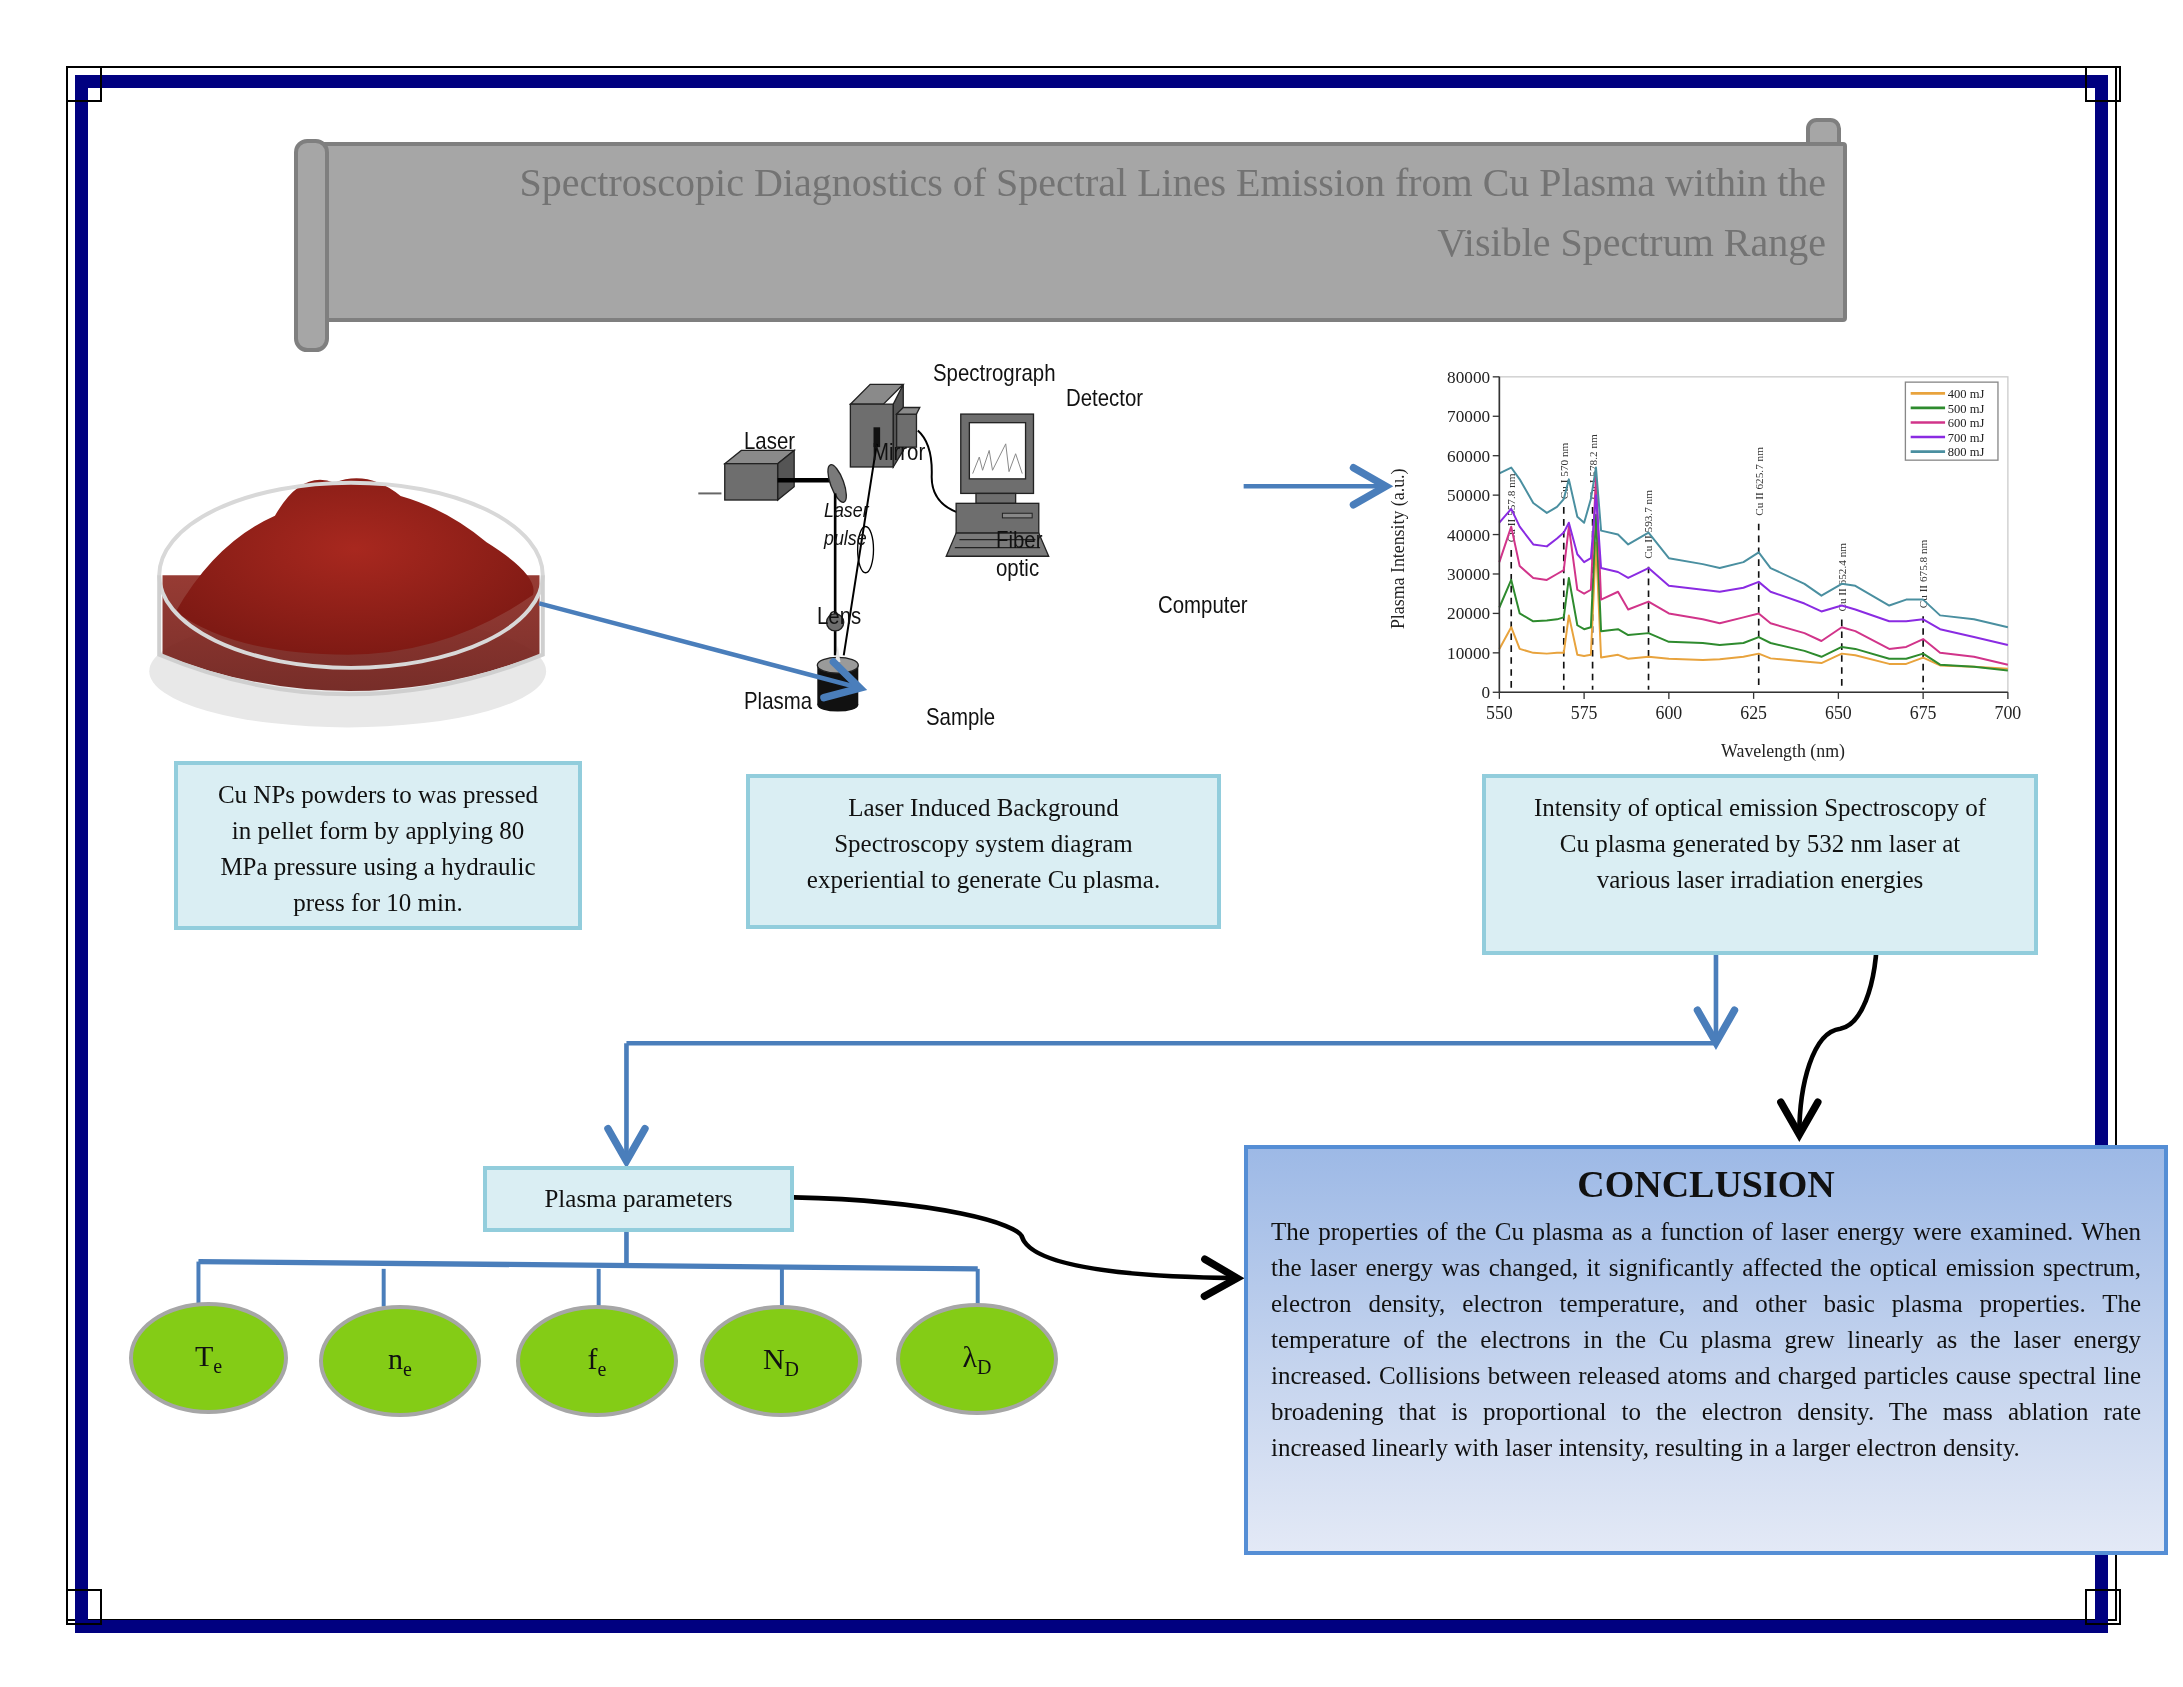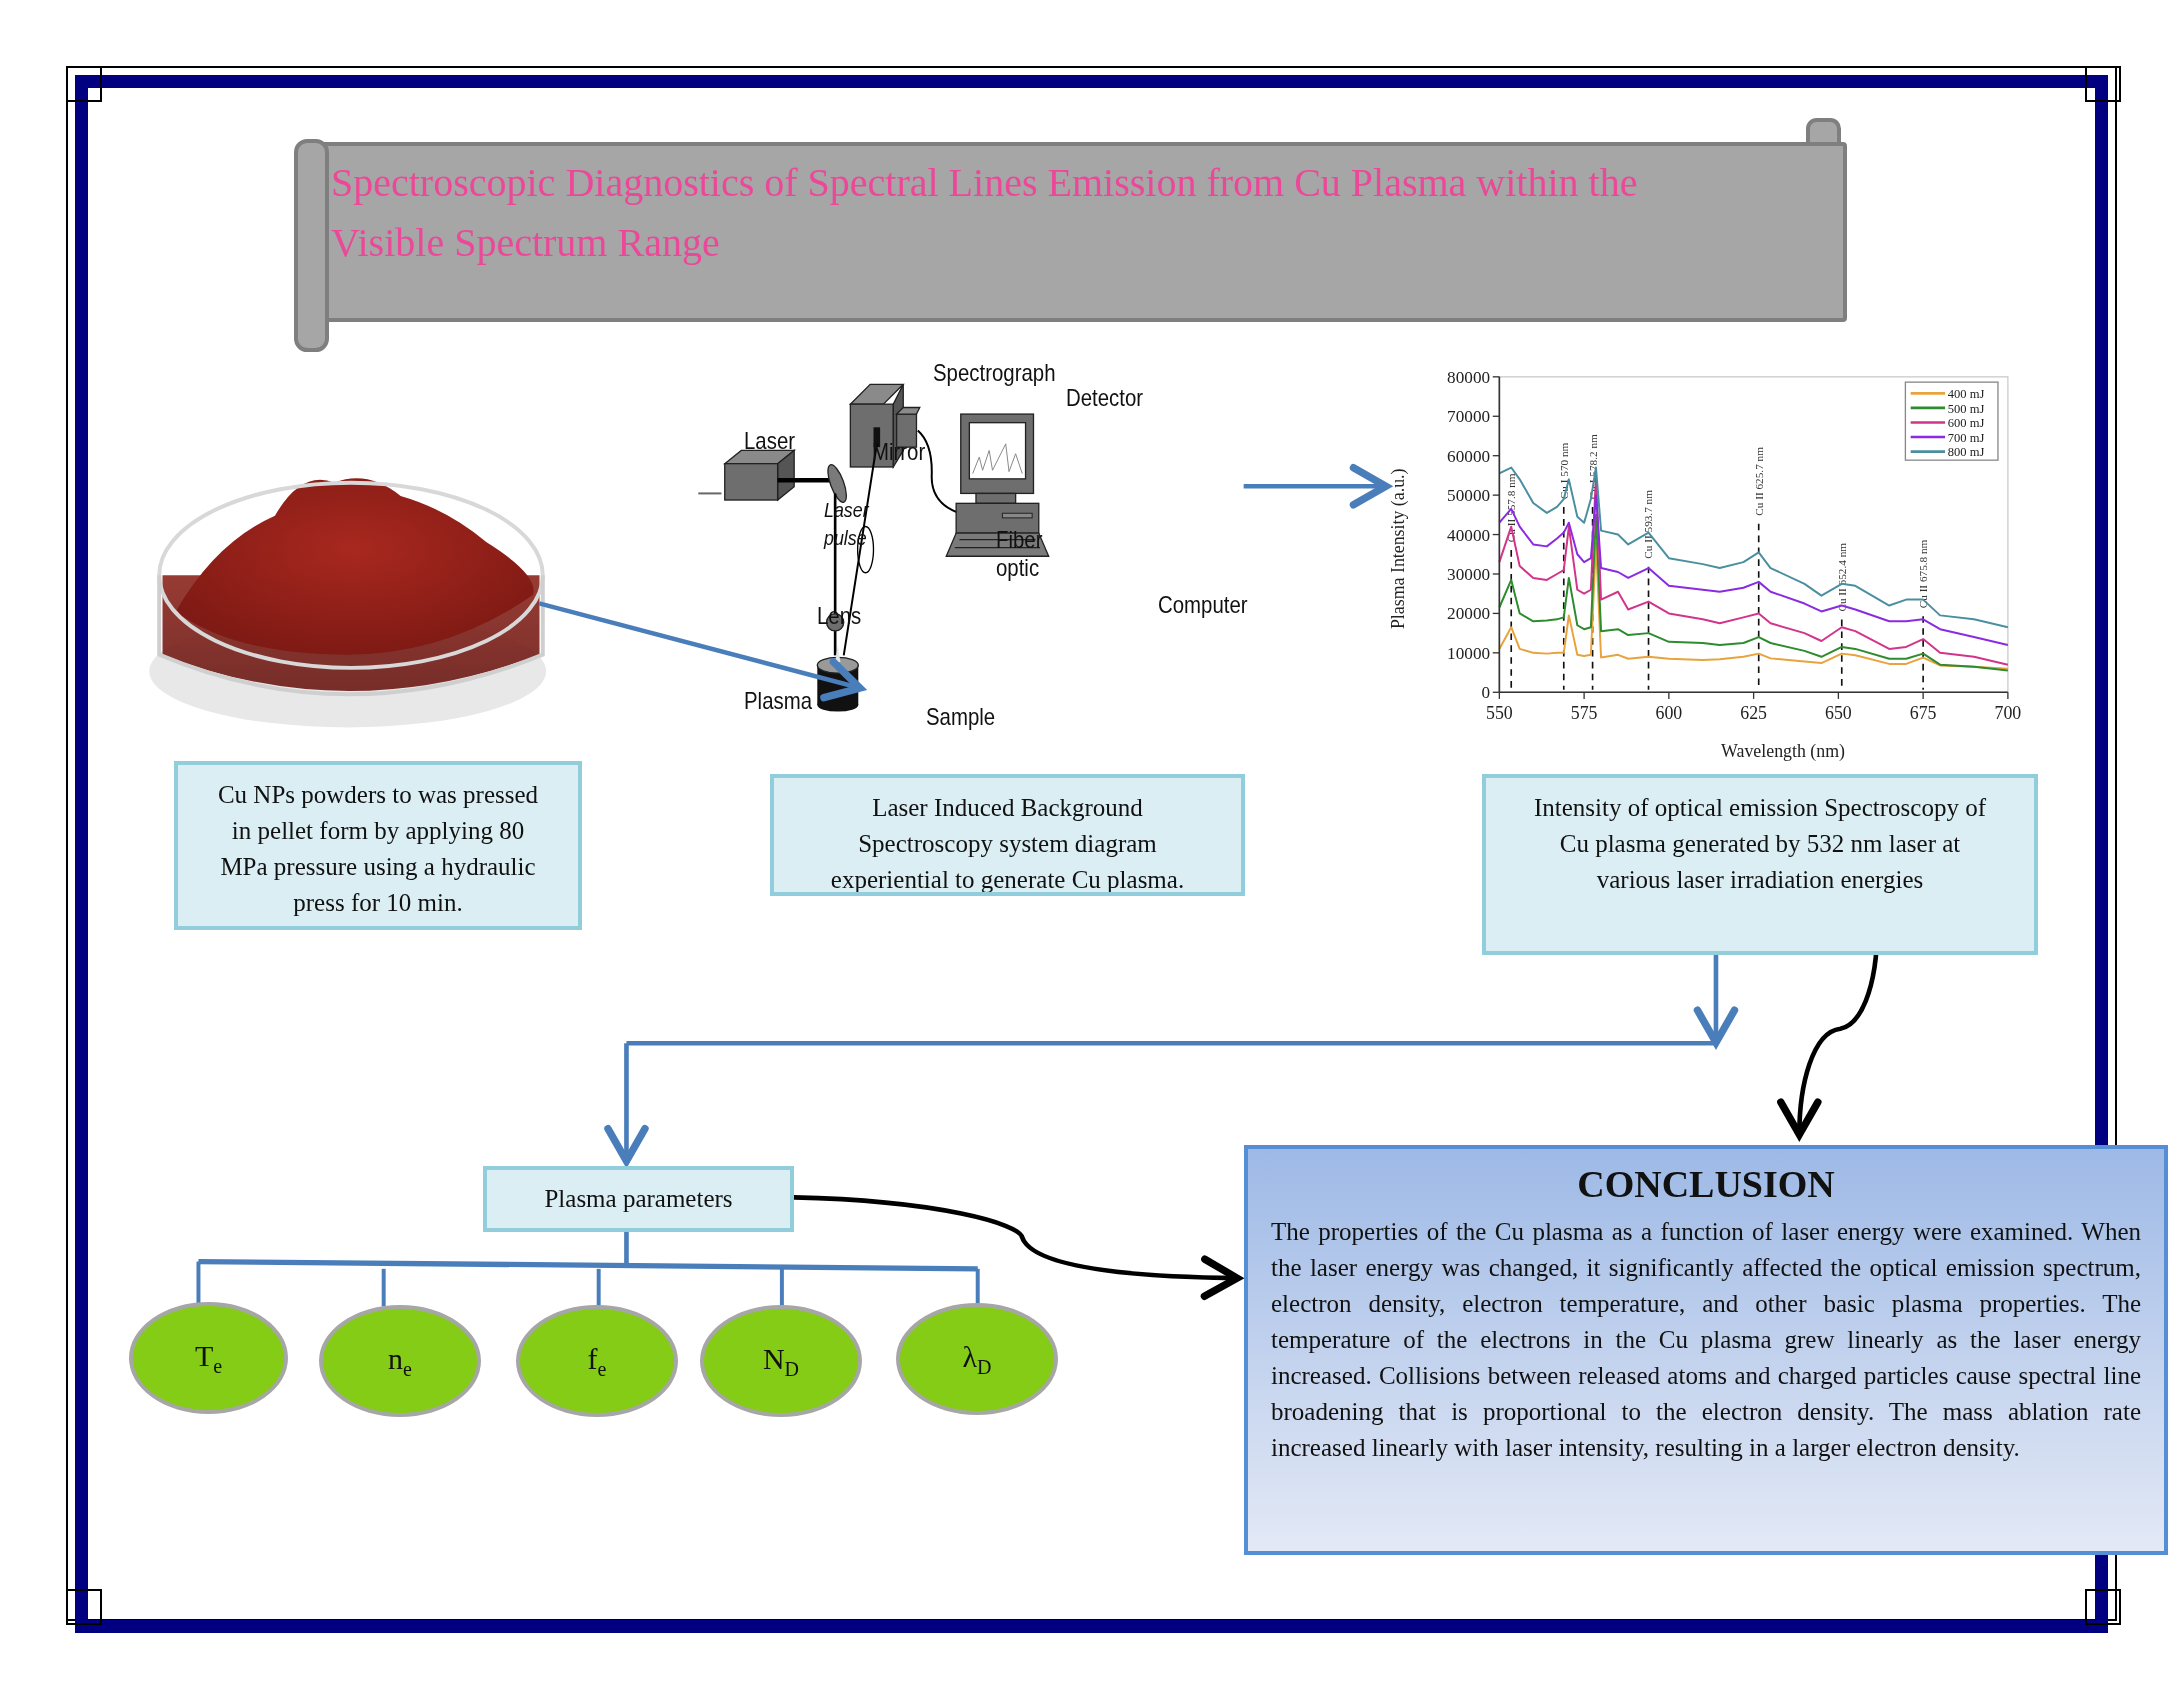--- a/index.html
+++ b/index.html
@@ -14,22 +14,22 @@
                 border: 2.6px solid #000; box-sizing: border-box; }
   .corner-sq { position: absolute; width: 32px; height: 32px; border: 2.6px solid #000; background: transparent; }
 
   
   .banner { position: absolute; left: 311px; top: 142px; width: 1528px; height: 172px;
             background: #a6a6a6; border: 4px solid #7f7f7f; border-radius: 4px; }
   .banner-roll-left { position: absolute; left: 294px; top: 139px; width: 26.5px; height: 205px;
             background: #a6a6a6; border: 4px solid #7f7f7f; border-radius: 13.2px; }
   .banner-roll-right { position: absolute; left: 1806px; top: 118px; width: 26.5px; height: 34px;
             background: #a6a6a6; border: 4px solid #7f7f7f; border-radius: 10.6px 10.6px 2.6px 2.6px; }
-  .banner-title { position: absolute; left: 331px; top: 153px; width: 1495px; text-align: left;
-            color: #ec4899; font-size: 40px; line-height: 60px; }
+  .banner-title { position: absolute; left: 331px; top: 153px; width: 1495px; text-align: right;
+            color: #737373; font-size: 40px; line-height: 60px; }
 
   
   .photo { position: absolute; left: 136px; top: 443px; width: 430px; height: 291px; }
 
   
   .cap { position: absolute; background: #daeef3; border: 4.6px solid #92cddc; box-sizing: border-box;
          text-align: center; font-size: 25px; line-height: 36px; display: flex; align-items: flex-start;
          justify-content: center; padding-top: 12px; overflow: hidden; }
   .cap span { display: block; }
 
@@ -262,21 +262,21 @@
 </svg>
 
 <div class="cap" style="left:174px;top:761px;width:408px;height:169px;">
   <div>
     <span>Cu NPs powders to was pressed</span>
     <span>in pellet form by applying 80</span>
     <span>MPa pressure using a hydraulic</span>
     <span>press for 10 min.</span>
   </div>
 </div>
-<div class="cap" style="left:746px;top:774px;width:475px;height:122px;margin-left:24px;">
+<div class="cap" style="left:746px;top:774px;width:475px;height:155px;">
   <div>
     <span>Laser Induced Background</span>
     <span>Spectroscopy system diagram</span>
     <span>experiential to generate Cu plasma.</span>
   </div>
 </div>
 <div class="cap" style="left:1482px;top:774px;width:556px;height:181px;">
   <div>
     <span>Intensity of optical emission Spectroscopy of</span>
     <span>Cu plasma generated by 532 nm laser at</span>

